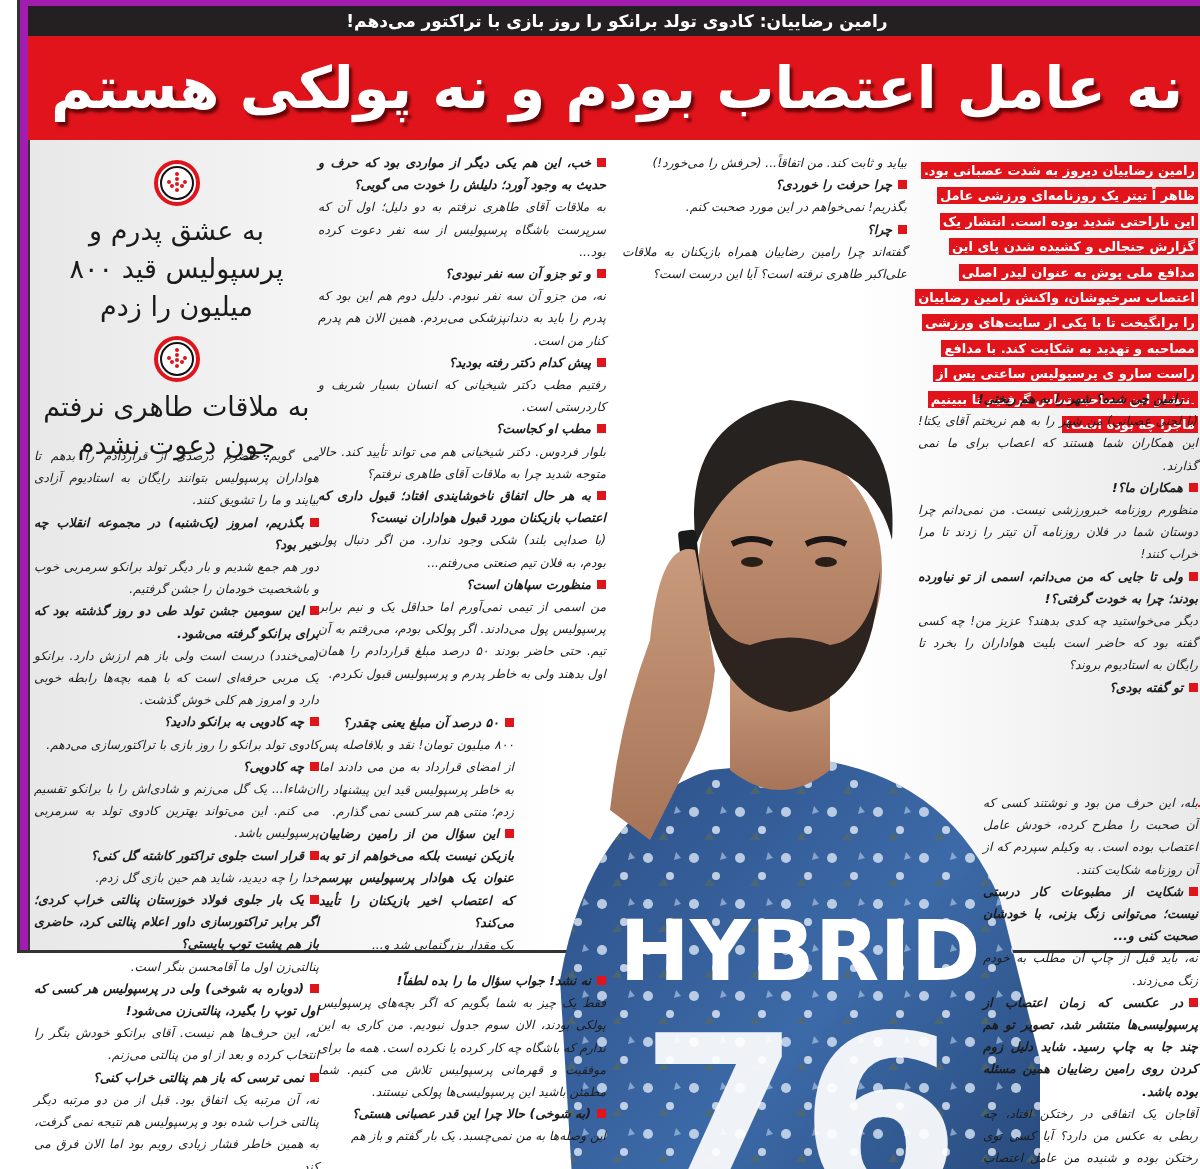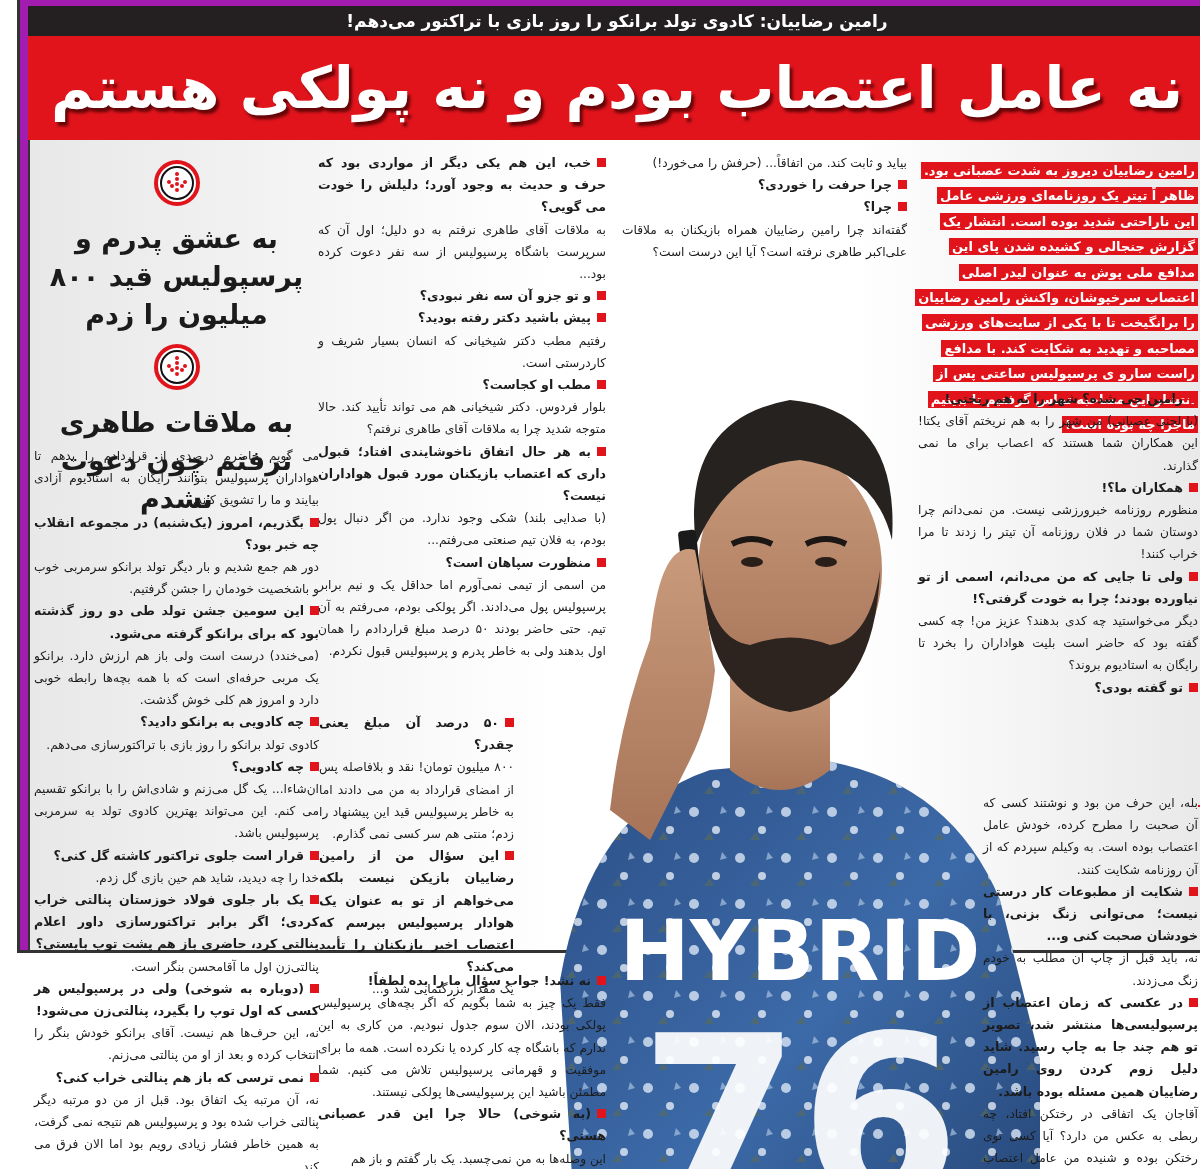--- a/index.html
+++ b/index.html
@@ -9,39 +9,39 @@
     .page { position: absolute; left: 17px; top: 0; width: 1200px; height: 953px; border-left: 3px solid #333; border-right: 3px solid #333; border-bottom: 3px solid #333; background: #a21caf; }
 
     .kicker-bar { position: absolute; left: 8px; right: 8px; top: 6px; height: 30px; background: #242021; display: flex; align-items: center; justify-content: center; }
     .kicker-bar span { color: #ffffff; font-weight: bold; font-size: 17px; font-family: "DejaVu Sans", sans-serif; letter-spacing: -0.5px; }
 
     .headline-bar { position: absolute; left: 8px; right: 8px; top: 36px; height: 104px; background: #e1141c; display: flex; align-items: center; justify-content: center; }
     .headline-bar h1 { color: #ffffff; font-size: 58px; font-weight: bold; font-family: "DejaVu Sans", sans-serif; text-shadow: 3px 4px 3px rgba(60,0,0,0.75); letter-spacing: -2px; text-align: center; }
 
     .content { position: absolute; left: 8px; right: 8px; top: 140px; bottom: 0; background: linear-gradient(90deg, #e8e8e8 0%, #ffffff 45%, #ffffff 70%, #e9e9e9 100%); border-left: 2px solid #333; border-right: 2px solid #333; }
 
-    .col { position: absolute; font-size: 12.2px; line-height: 22.2px; text-align: justify; direction: rtl; }
+    .col { position: absolute; font-size: 12.2px; line-height: 22.2px; text-align: justify; direction: rtl; font-style: italic; }
     .col p { margin: 0; }
     .q { font-weight: bold; font-size: 12.6px; }
     .q::before { content: ""; display: inline-block; width: 9px; height: 9px; background: #e1141c; margin-left: 6px; vertical-align: 0px; }
 
     
     .lead { position: absolute; right: 6px; top: 18px; width: 280px; text-align: right; }
     .lead span { background: #e1141c; color: #fff; font-weight: bold; font-size: 13px; line-height: 25.4px; padding: 1px 3px; box-decoration-break: clone; -webkit-box-decoration-break: clone; }
 
     .col-right { right: 6px; top: 248px; width: 280px; }
     .col-right-narrow { right: 6px; top: 652px; width: 215px; }
     .col-mid-right { right: 297px; top: 12px; width: 285px; }
     .col-mid { right: 598px; top: 12px; width: 288px; }
     .col-mid-narrow { right: 690px; top: 572px; width: 195px; margin-left: 12px; }
     .col-mid-bottom { right: 598px; top: 830px; width: 288px; margin-left: 36px; }
     .col-left { left: 4px; top: 305px; width: 285px; }
 
     .sidebar-quote { position: absolute; left: 4px; top: 20px; width: 285px; text-align: center; }
-    .sidebar-quote .qt { font-size: 27px; font-weight: bold; line-height: 38px; color: #1b1b1b; margin: 14px 0 10px; }
+    .sidebar-quote .qt { font-size: 27px; font-weight: normal; line-height: 38px; color: #1b1b1b; margin: 6px 0 10px; }
     .logo { width: 46px; height: 46px; border-radius: 50%; border: 4px solid #e1141c; background: #fff; margin: 0 auto; display: flex; align-items: center; justify-content: center; }
     .logo-inner { width: 34px; height: 34px; border-radius: 50%; border: 2px solid #111; display: flex; align-items: center; justify-content: center; }
 
     .photo { position: absolute; left: 470px; top: 200px; width: 540px; height: 969px; }
     .divider-tick { position: absolute; right: 0; top: 665px; width: 6px; height: 2px; background: #e1141c; }
   </style>
 </head>
 <body>
 
 <div class="page">
@@ -121,29 +121,31 @@
       <p>بله، این حرف من بود و نوشتند کسی که آن صحبت را مطرح کرده، خودش عامل اعتصاب بوده است. به وکیلم سپردم که از آن روزنامه شکایت کنند.</p>
       <p class="q">شکایت از مطبوعات کار درستی نیست؛ می‌توانی زنگ بزنی، با خودشان صحبت کنی و...</p>
       <p>نه، باید قبل از چاپ آن مطلب به خودم زنگ می‌زدند.</p>
       <p class="q">در عکسی که زمان اعتصاب از پرسپولیسی‌ها منتشر شد، تصویر تو هم چند جا به چاپ رسید. شاید دلیل زوم کردن روی رامین رضاییان همین مسئله بوده باشد.</p>
       <p>آقاجان یک اتفاقی در رختکن افتاد، چه ربطی به عکس من دارد؟ آیا کسی توی رختکن بوده و شنیده من عامل اعتصاب بودم؟ اگر بوده</p>
     </div>
 
     <div class="col col-mid-right">
       <p>بیاید و ثابت کند. من اتفاقاً... (حرفش را می‌خورد!)</p>
       <p class="q">چرا حرفت را خوردی؟</p>
+      <p>بگذریم! نمی‌خواهم در این مورد صحبت کنم.</p>
       <p class="q">چرا؟</p>
       <p>گفته‌اند چرا رامین رضاییان همراه بازیکنان به ملاقات علی‌اکبر طاهری نرفته است؟ آیا این درست است؟</p>
     </div>
 
     <div class="col col-mid">
       <p class="q">خب، این هم یکی دیگر از مواردی بود که حرف و حدیث به وجود آورد؛ دلیلش را خودت می گویی؟</p>
       <p>به ملاقات آقای طاهری نرفتم به دو دلیل؛ اول آن که سرپرست باشگاه پرسپولیس از سه نفر دعوت کرده بود...</p>
       <p class="q">و تو جزو آن سه نفر نبودی؟</p>
-      <p class="q">پیش باشید دکتر رفته بودید؟</p>
+      <p>نه، من جزو آن سه نفر نبودم. دلیل دوم هم این بود که پدرم را باید به دندانپزشکی می‌بردم. همین الان هم پدرم کنار من است.</p>
+      <p class="q">پیش کدام دکتر رفته بودید؟</p>
       <p>رفتیم مطب دکتر شیخیانی که انسان بسیار شریف و کاردرستی است.</p>
       <p class="q">مطب او کجاست؟</p>
       <p>بلوار فردوس. دکتر شیخیانی هم می تواند تأیید کند. حالا متوجه شدید چرا به ملاقات آقای طاهری نرفتم؟</p>
       <p class="q">به هر حال اتفاق ناخوشایندی افتاد؛ قبول داری که اعتصاب بازیکنان مورد قبول هواداران نیست؟</p>
       <p>(با صدایی بلند) شکی وجود ندارد. من اگر دنبال پول بودم، به فلان تیم صنعتی می‌رفتم...</p>
       <p class="q">منظورت سپاهان است؟</p>
       <p>من اسمی از تیمی نمی‌آورم اما حداقل یک و نیم برابر پرسپولیس پول می‌دادند. اگر پولکی بودم، می‌رفتم به آن تیم. حتی حاضر بودند ۵۰ درصد مبلغ قراردادم را همان اول بدهند ولی به خاطر پدرم و پرسپولیس قبول نکردم.</p>
     </div>
 
     <div class="col col-mid-narrow">

